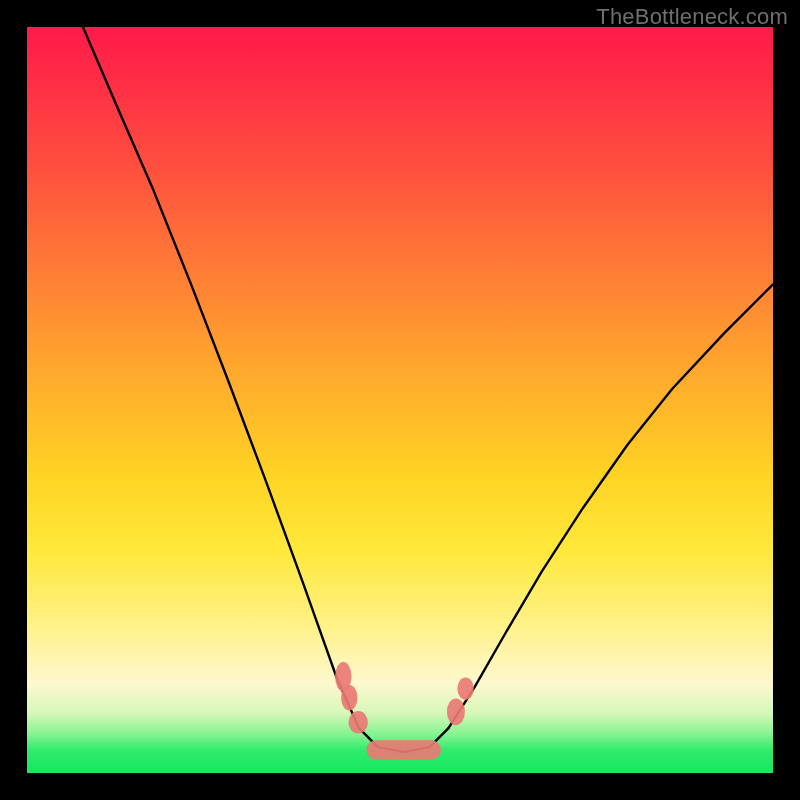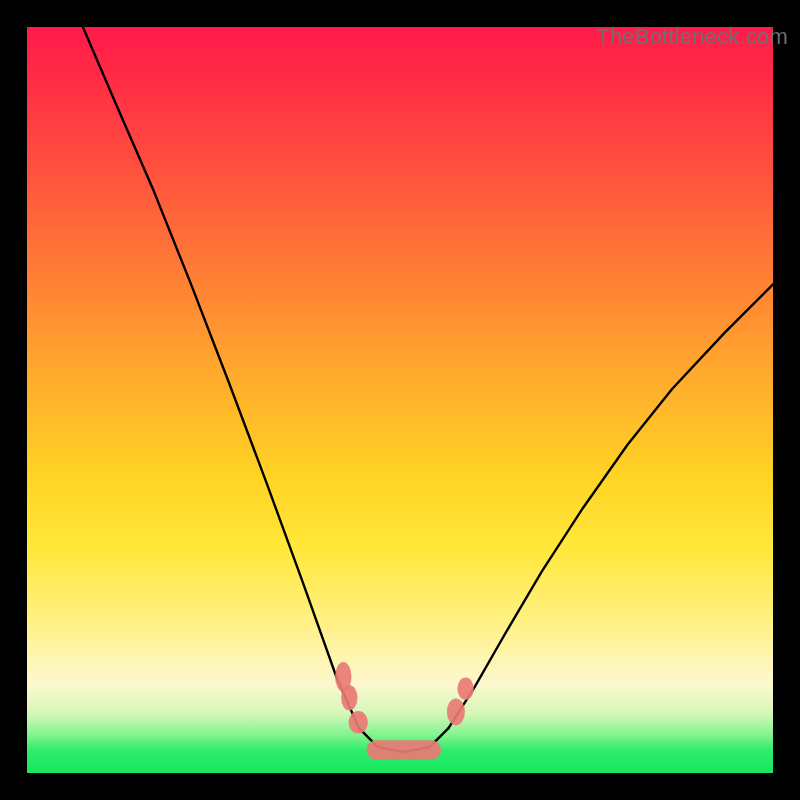--- a/index.html
+++ b/index.html
@@ -41,21 +41,20 @@
     );
   }
   .watermark {
     position: absolute;
     top: 4px;
     right: 12px;
     color: #6f6f6f;
     font-size: 22px;
     font-weight: 400;
     letter-spacing: 0.2px;
-    margin-top: 20px;
   }
   svg.curve {
     position: absolute;
     top: 0; left: 0;
     width: 746px; height: 746px;
   }
   .curve path.line {
     fill: none;
     stroke: #000;
     stroke-width: 2.4;

